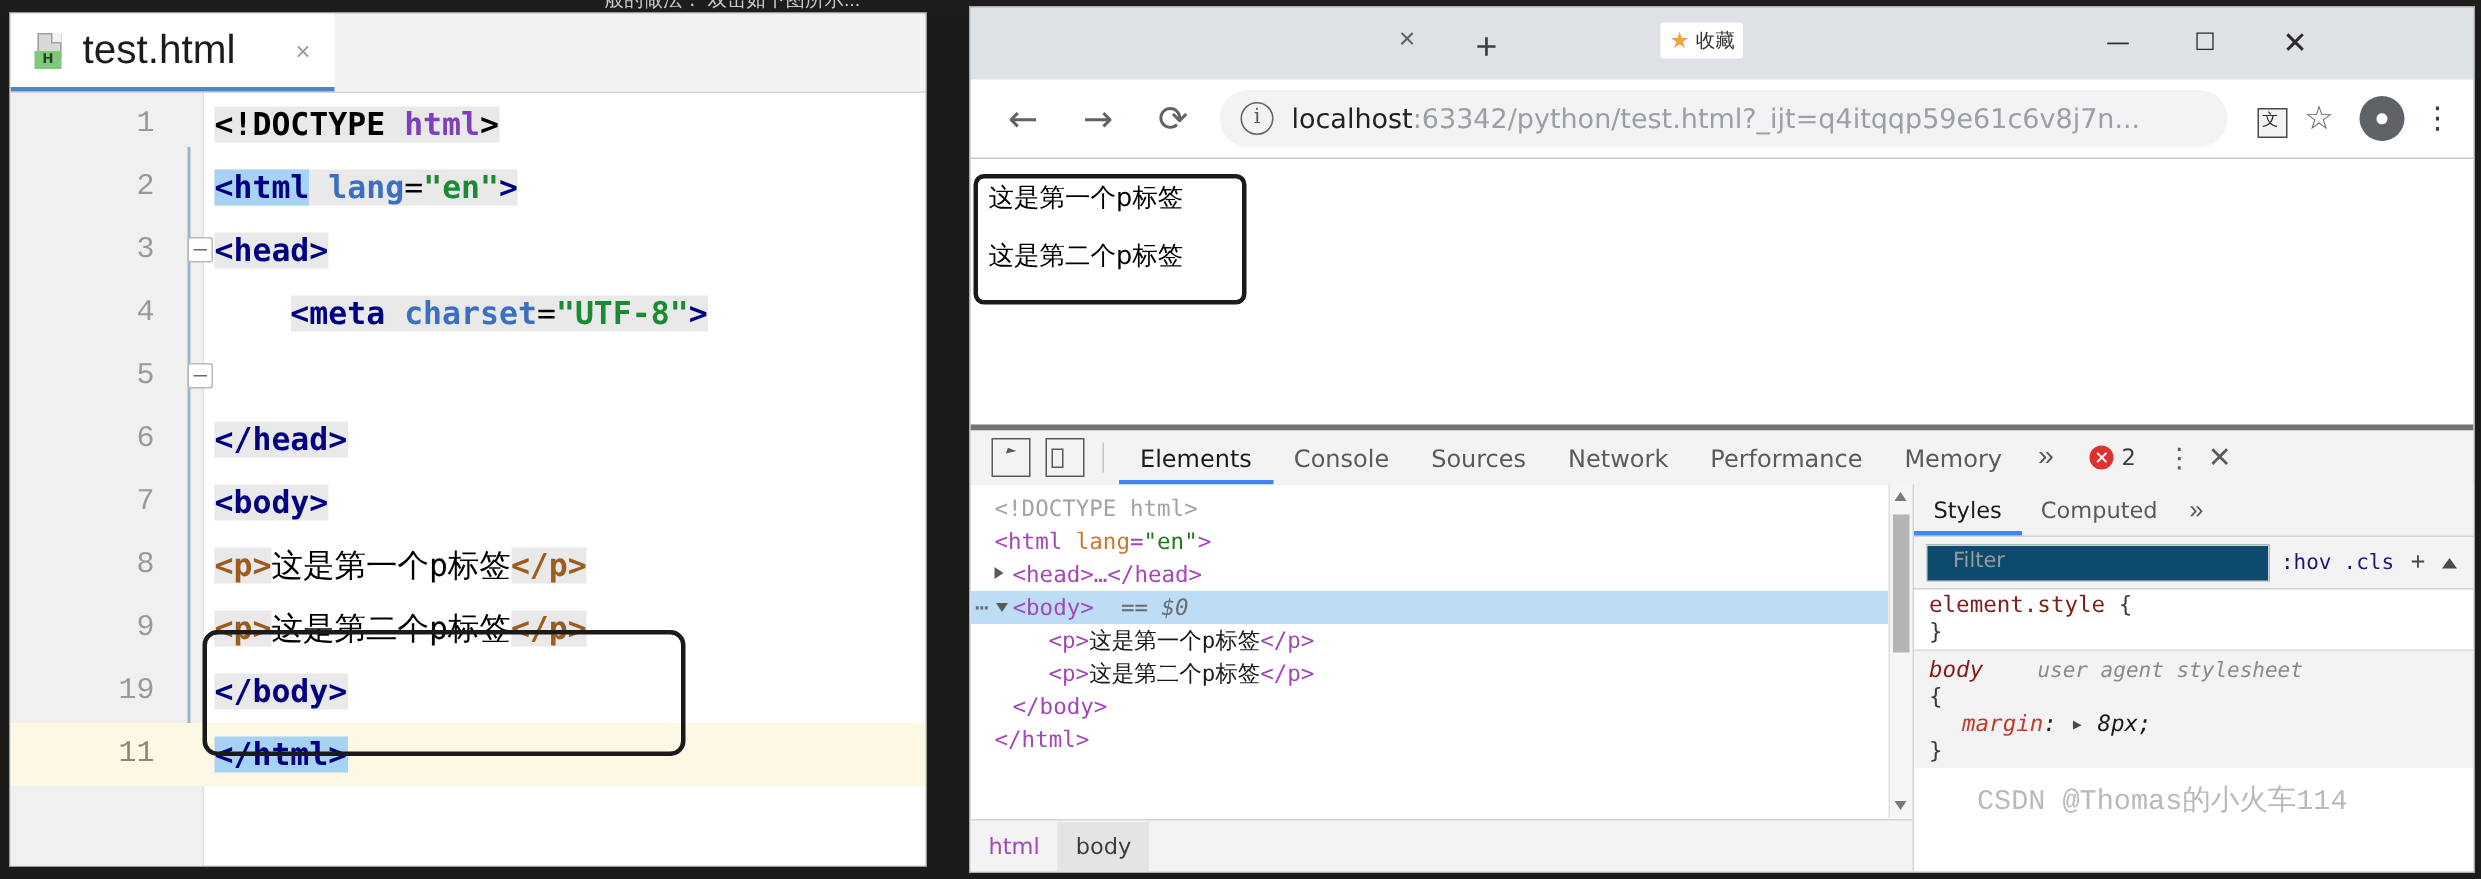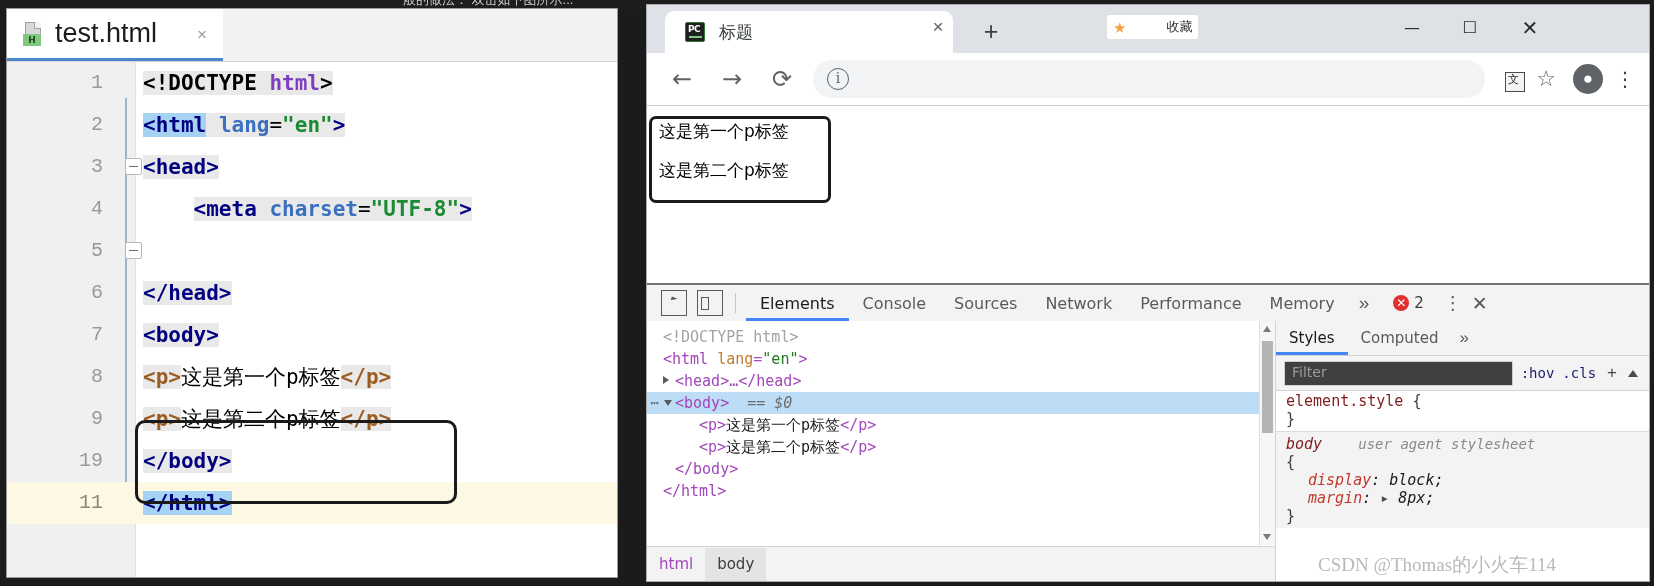--- a/index.html
+++ b/index.html
@@ -73,21 +73,21 @@
      line-height:9px;font-family:"DejaVu Sans",sans-serif;letter-spacing:-0.5px;}
   .pc-favicon .u{position:absolute;left:3px;bottom:3px;width:13px;height:2px;background:#7ec97e;}
   #tab1-title{font-size:17px;color:#3c4043;font-family:"DejaVu Sans",sans-serif;}
   #tab1-close{position:absolute;left:280px;top:11px;width:22px;height:22px;color:#5f6368;font-size:19px;
      line-height:22px;text-align:center;cursor:pointer;}
   #newtab{position:absolute;left:330px;top:12px;width:28px;height:28px;color:#3c4043;font-size:25px;
      line-height:28px;text-align:center;cursor:pointer;}
   #fav-btn{position:absolute;left:460px;top:10px;height:24px;background:#ffffff;display:flex;align-items:center;
      padding:0 6px;gap:4px;border-radius:2px;cursor:pointer;}
   #fav-btn .star{color:#f2a33c;font-size:15px;line-height:15px;}
-  #fav-btn .lbl{font-size:13px;color:#333333;font-family:"DejaVu Sans",sans-serif;margin-left:36px;}
+  #fav-btn .lbl{font-size:13px;color:#333333;font-family:"DejaVu Sans",sans-serif;}
   .wbtn{position:absolute;top:6px;width:46px;height:34px;text-align:center;line-height:34px;color:#2b2b2b;
      font-size:16px;cursor:pointer;font-family:"DejaVu Sans",sans-serif;}
   #wmin{left:742px;}#wmax{left:800px;}#wclose{left:860px;font-size:20px;}
 
   #omnibar{position:relative;height:52px;background:#ffffff;display:flex;align-items:center;}
   .navbtn{width:42px;height:42px;margin-left:8px;text-align:center;line-height:42px;font-size:24px;color:#5f6368;
      cursor:pointer;flex:0 0 auto;font-family:"DejaVu Sans",sans-serif;}
   #navback{margin-left:14px;}
   #omnibox{flex:1 1 auto;height:38px;background:#f1f3f4;border-radius:19px;margin:0 14px 0 10px;display:flex;
      align-items:center;padding:0 14px;box-sizing:border-box;position:relative;}
@@ -104,21 +104,21 @@
   #menu-ico{width:28px;color:#3c4043;font-size:20px;line-height:30px;text-align:center;margin:0 10px 0 8px;
      flex:0 0 auto;cursor:pointer;}
 
   #viewport{position:relative;height:178px;background:#ffffff;border-top:1px solid #c9c9c9;}
   #page-callout{position:absolute;left:2px;top:10px;width:182px;height:87px;border:3px solid #1a1a1a;
      border-radius:7px;box-sizing:border-box;}
   .pg-p{position:absolute;left:12px;font-size:17px;color:#000000;font-family:"DejaVu Sans",sans-serif;white-space:nowrap;}
   #pg-p1{top:14px;}#pg-p2{top:53px;}
 
   
-  #devtools{position:absolute;left:0;top:278px;right:0;bottom:0;background:#f3f3f3;border-top:2px solid #737373;}
+  #devtools{position:absolute;left:0;top:278px;right:0;bottom:0;background:#f3f3f3;border-top:4px solid #737373;}
   #dt-toolbar{position:relative;height:36px;background:#f3f3f3;border-bottom:1px solid #cdcdcd;display:flex;align-items:center;}
   .dt-icobtn{width:26px;height:26px;margin-left:10px;position:relative;flex:0 0 auto;cursor:pointer;}
   #insp-ico{border:1.7px solid #5a5a5a;box-sizing:border-box;margin-left:14px;}
   #insp-ico::after{content:"";position:absolute;left:9px;top:7px;width:0;height:0;border-left:6px solid #5a5a5a;
      border-bottom:4px solid transparent;border-right:3px solid transparent;transform:rotate(20deg);}
   #dev-ico{border:1.7px solid #5a5a5a;box-sizing:border-box;}
   #dev-ico::after{content:"";position:absolute;left:3px;top:6px;width:8px;height:13px;border:1.5px solid #5a5a5a;background:#f3f3f3;box-sizing:border-box;}
   #dt-sep{width:1px;height:20px;background:#c4c4c4;margin:0 10px 0 12px;flex:0 0 auto;}
   .dt-tab{font-size:16px;color:#5a5a5a;padding:0 14px;height:35px;line-height:35px;cursor:pointer;
      font-family:"DejaVu Sans",sans-serif;flex:0 0 auto;white-space:nowrap;}
@@ -159,39 +159,39 @@
   .crumb.tagcolor{color:#a347ba;}
   .crumb.active{background:#e4e4e4;color:#3c3c3c;}
 
   #styles-pane{position:relative;flex:1 1 auto;background:#ffffff;border-left:1px solid #d3d3d3;}
   #st-tabs{height:34px;background:#f3f3f3;border-bottom:1px solid #d3d3d3;display:flex;align-items:center;}
   .st-tab{font-size:15px;color:#5a5a5a;padding:0 13px;height:33px;line-height:33px;cursor:pointer;
      font-family:"DejaVu Sans",sans-serif;}
   .st-tab.active{color:#1a1a1a;border-bottom:3px solid #4285f4;box-sizing:border-box;}
   #st-more{font-size:17px;color:#5a5a5a;padding:0 8px;cursor:pointer;}
   #st-filterbar{height:34px;background:#f3f3f3;border-bottom:1px solid #d3d3d3;display:flex;align-items:center;padding:0 8px;gap:8px;}
-  #st-filter{flex:1 1 auto;height:25px;background:#404040;border:1px solid #cfcfcf;box-sizing:border-box;
-     font-size:14px;color:#9a9a9a;line-height:21px;padding-left:7px;font-family:"DejaVu Sans",sans-serif;}
+  #st-filter{flex:1 1 auto;height:25px;background:#0c4a6e;border:1px solid #cfcfcf;box-sizing:border-box;
+     font-size:14px;color:#9a9a9a;line-height:21px;padding-left:17px;font-family:"DejaVu Sans",sans-serif;}
   .st-pill{font-size:14px;color:#1a1a6e;font-weight:normal;font-family:"DejaVu Sans Mono",monospace;cursor:pointer;}
   #st-plus{font-size:17px;color:#4a4a4a;cursor:pointer;padding:0 3px;}
   #st-eye{width:0;height:0;border-left:5px solid transparent;border-right:5px solid transparent;
      border-bottom:7px solid #4a4a4a;cursor:pointer;margin-right:3px;}
   #st-rules{position:absolute;left:0;right:0;top:68px;bottom:0;font-family:"DejaVu Sans Mono",monospace;font-size:15px;overflow:hidden;}
   .st-block{padding:3px 0 3px 10px;}
   .st-block.ua{background:#f3f3f3;border-top:1px solid #dcdcdc;}
   .st-sel{color:#7f1d1d;}
   .st-sel.it{font-style:italic;}
   .st-origin{color:#8a8a8a;font-style:italic;font-size:14px;}
   .st-prop{color:#c0392b;font-style:italic;padding-left:22px;}
   .st-val{color:#1a1a1a;font-style:italic;}
   .st-brace{color:#3c3c3c;}
   .st-arrow{color:#4a4a4a;}
 
-  #watermark{position:absolute;left:1318px;top:552px;font-size:19px;color:#b9b9b9;white-space:nowrap;
-     font-family:Liberation Serif, serif;pointer-events:none;}
+  #watermark{position:absolute;left:1318px;top:520px;font-size:19px;color:#b9b9b9;white-space:nowrap;
+     font-family:Liberation Mono, monospace;pointer-events:none;}
 </style>
 </head>
 <body>
 
 <div id="top-strip">
   <span class="ghost">一般的做法：  双击如下图所示...</span>
 </div>
 
 <div id="ide">
 
@@ -263,44 +263,38 @@
       <span class="code"><span class="hl-sel"><span class="tk-tag">&lt;/html&gt;</span></span></span>
     </div>
 
     <div id="ide-callout"></div>
   </div>
 </div>
 
 <div id="chrome">
 
   <div id="tabstrip">
-    <div id="tab1">
-      <span class="pc-favicon">
-        <span class="t">PC</span>
-        <span class="u"></span>
-      </span>
-      <span id="tab1-title">标题</span>
-    </div>
     <div id="tab1-close">×</div>
     <div id="newtab">+</div>
     <div id="fav-btn">
       <span class="star">★</span>
       <span class="lbl">收藏</span>
     </div>
     <div class="wbtn" id="wmin">—</div>
     <div class="wbtn" id="wmax">☐</div>
     <div class="wbtn" id="wclose">✕</div>
   </div>
 
   <div id="omnibar">
     <div class="navbtn" id="navback">←</div>
     <div class="navbtn">→</div>
     <div class="navbtn">⟳</div>
     <div id="omnibox">
       <span id="omni-info">i</span>
+      <span id="omni-url"><span class="host">localhost</span><span>:63342/python/test.html?_ijt=q4itqqp59e61c6v8j7n...</span></span>
     </div>
     <div class="omni-ico" id="tr-ico"></div>
     <div class="omni-ico" id="star-ico">☆</div>
     <div id="profile-ico">●</div>
     <div id="menu-ico">⋮</div>
   </div>
 
   <div id="viewport">
     <div id="page-callout"></div>
     <div class="pg-p" id="pg-p1">这是第一个p标签</div>
@@ -366,21 +360,20 @@
           <span id="st-eye"></span>
         </div>
         <div id="st-rules">
           <div class="st-block">
             <div><span class="st-sel">element.style</span> <span class="st-brace">{</span></div>
             <div><span class="st-brace">}</span></div>
           </div>
           <div class="st-block ua">
             <div><span class="st-sel it">body</span>&nbsp;&nbsp;&nbsp;&nbsp;<span class="st-origin">user agent stylesheet</span></div>
             <div><span class="st-brace">{</span></div>
-            <div><span class="st-prop">display</span><span class="st-val">: </span><span class="st-val">block;</span></div>
             <div><span class="st-prop">margin</span><span class="st-val">: </span><span class="st-arrow">▸</span> <span class="st-val">8px;</span></div>
             <div><span class="st-brace">}</span></div>
           </div>
         </div>
       </div>
 
     </div>
   </div>
 </div>
 

